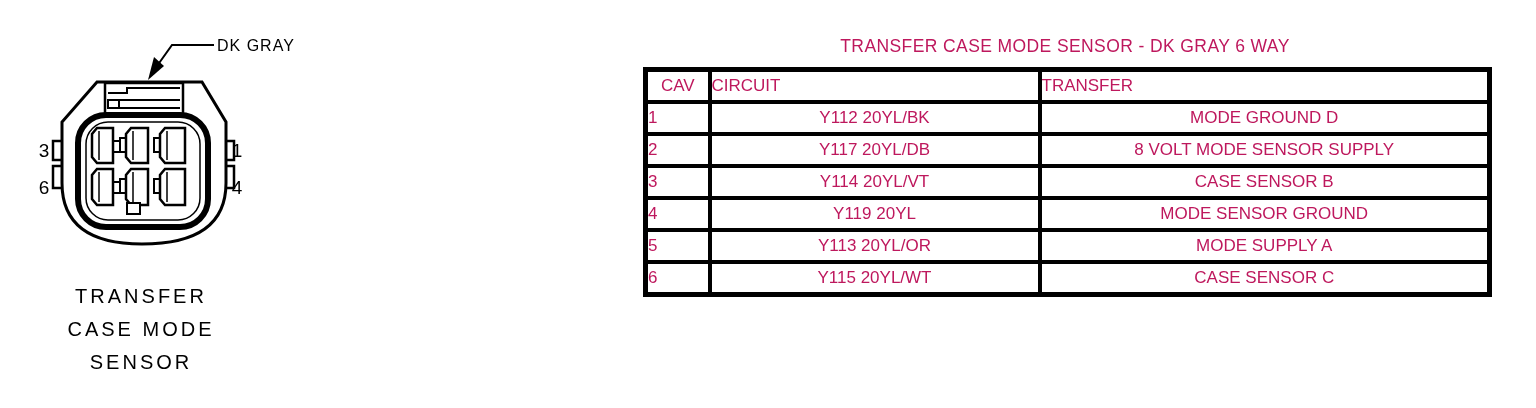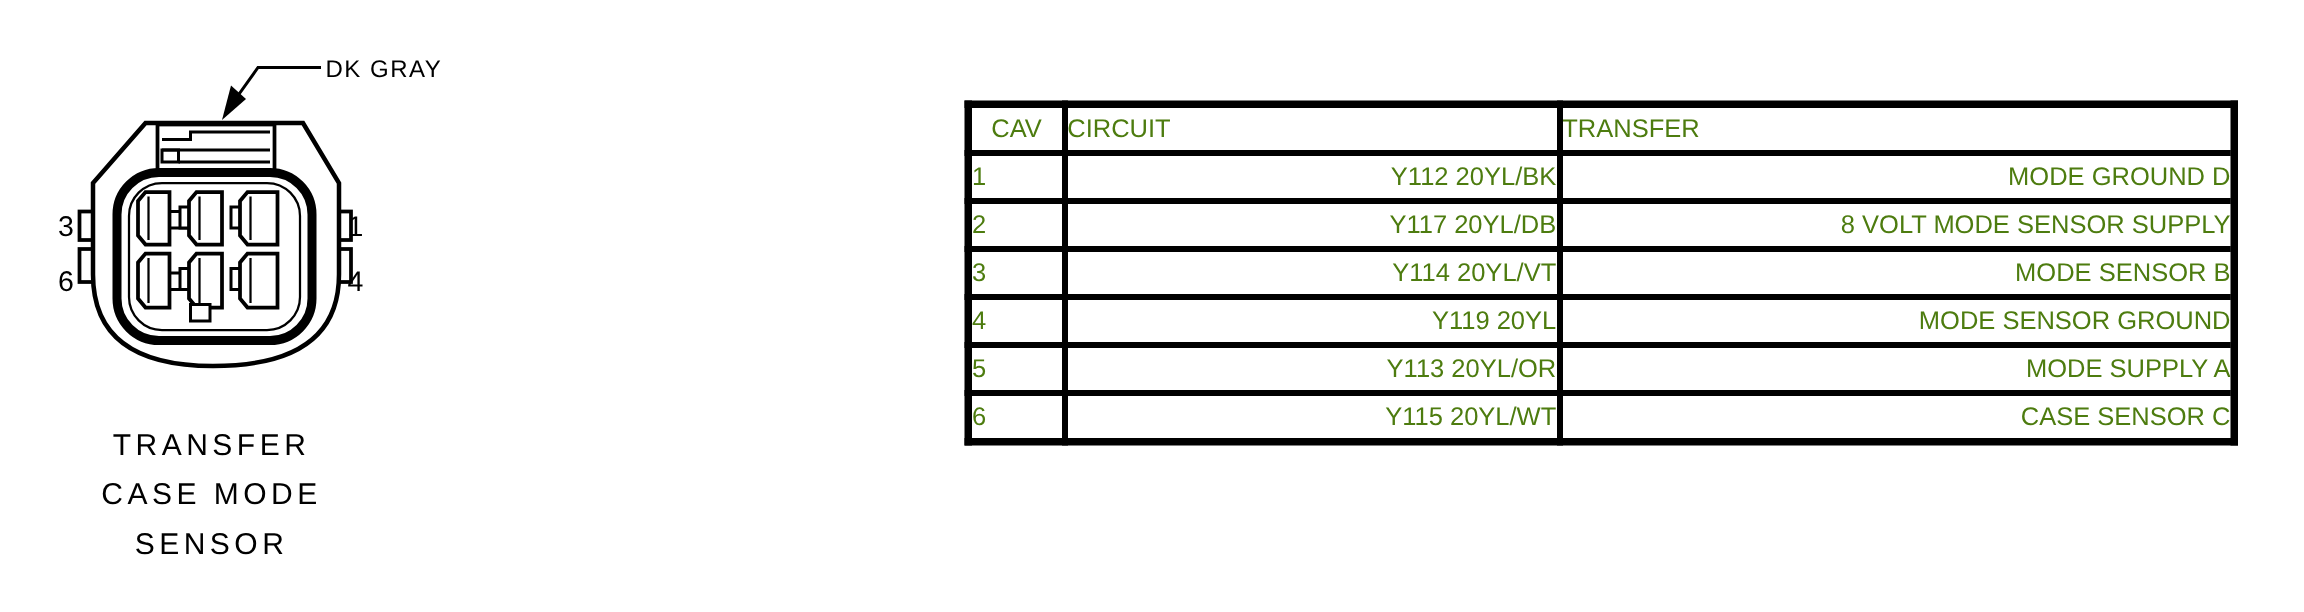--- a/index.html
+++ b/index.html
@@ -1,18 +1,18 @@
 <!DOCTYPE html>
 <html><head>
 <meta charset="utf-8">
 <style>
   html,body { margin:0; padding:0; background:#ffffff; }
   #stage {
     position:relative; width:1536px; height:408px; background:#ffffff;
-    font-family:"Liberation Sans", sans-serif; color:#4d7c0f;
+    font-family:"Liberation Sans", sans-serif; color:#be185d;
     overflow:hidden;
   }
   
   #connector-svg { position:absolute; left:0; top:0; }
   .ink   { stroke:#000; fill:none; }
   .inkf  { stroke:#000; fill:#fff; }
   .fill  { fill:#000; stroke:none; }
   text.dk    { font-size:16px; letter-spacing:1px; }
   text.pin   { font-size:19px; text-anchor:middle; }
   text.cap   { font-size:20px; letter-spacing:3px; text-anchor:middle; }
@@ -26,21 +26,21 @@
     border-collapse:collapse; table-layout:fixed;
     border:5px solid #000;
   }
   #pinout-table th, #pinout-table td {
     border:4px solid #000; height:28px; padding:0;
     font-size:17px; font-weight:normal; vertical-align:middle;
     white-space:nowrap; overflow:hidden;
   }
   th.cav-h, td.cav-c { }
   th.cir-h, th.fun-h { text-align:left; }
-  td.cir-c, td.fun-c { text-align:right; padding-left:8px; }
+  td.cir-c, td.fun-c { text-align:center; padding-left:8px; }
 </style>
 </head>
 <body>
 
 <div id="stage">
 
   <svg id="connector-svg" width="320" height="408" viewBox="0 0 320 408">
 
     <g>
       <rect class="inkf" stroke-width="2.5" x="53" y="141" width="13" height="19"></rect>
@@ -98,20 +98,21 @@
     <text class="pin" x="237" y="157">1</text>
     <text class="pin" x="237" y="194">4</text>
 
     <g>
       <text class="cap" x="141" y="303">TRANSFER</text>
       <text class="cap" x="141" y="336">CASE MODE</text>
       <text class="cap" x="141" y="369">SENSOR</text>
     </g>
   </svg>
 
+  <div id="pinout-title">TRANSFER CASE MODE SENSOR - DK GRAY 6 WAY</div>
 
   <table id="pinout-table">
     <colgroup>
         <col style="width:64px">
         <col style="width:330px">
         <col style="width:450px">
       </colgroup>
     <thead>
       <tr>
         <th class="cav-h">CAV</th>
@@ -126,21 +127,21 @@
         <td class="fun-c">MODE GROUND D</td>
       </tr>
       <tr>
         <td class="cav-c">2</td>
         <td class="cir-c">Y117 20YL/DB</td>
         <td class="fun-c">8 VOLT MODE SENSOR SUPPLY</td>
       </tr>
       <tr>
         <td class="cav-c">3</td>
         <td class="cir-c">Y114 20YL/VT</td>
-        <td class="fun-c">MODE SENSOR B</td>
+        <td class="fun-c">CASE SENSOR B</td>
       </tr>
       <tr>
         <td class="cav-c">4</td>
         <td class="cir-c">Y119 20YL</td>
         <td class="fun-c">MODE SENSOR GROUND</td>
       </tr>
       <tr>
         <td class="cav-c">5</td>
         <td class="cir-c">Y113 20YL/OR</td>
         <td class="fun-c">MODE SUPPLY A</td>

